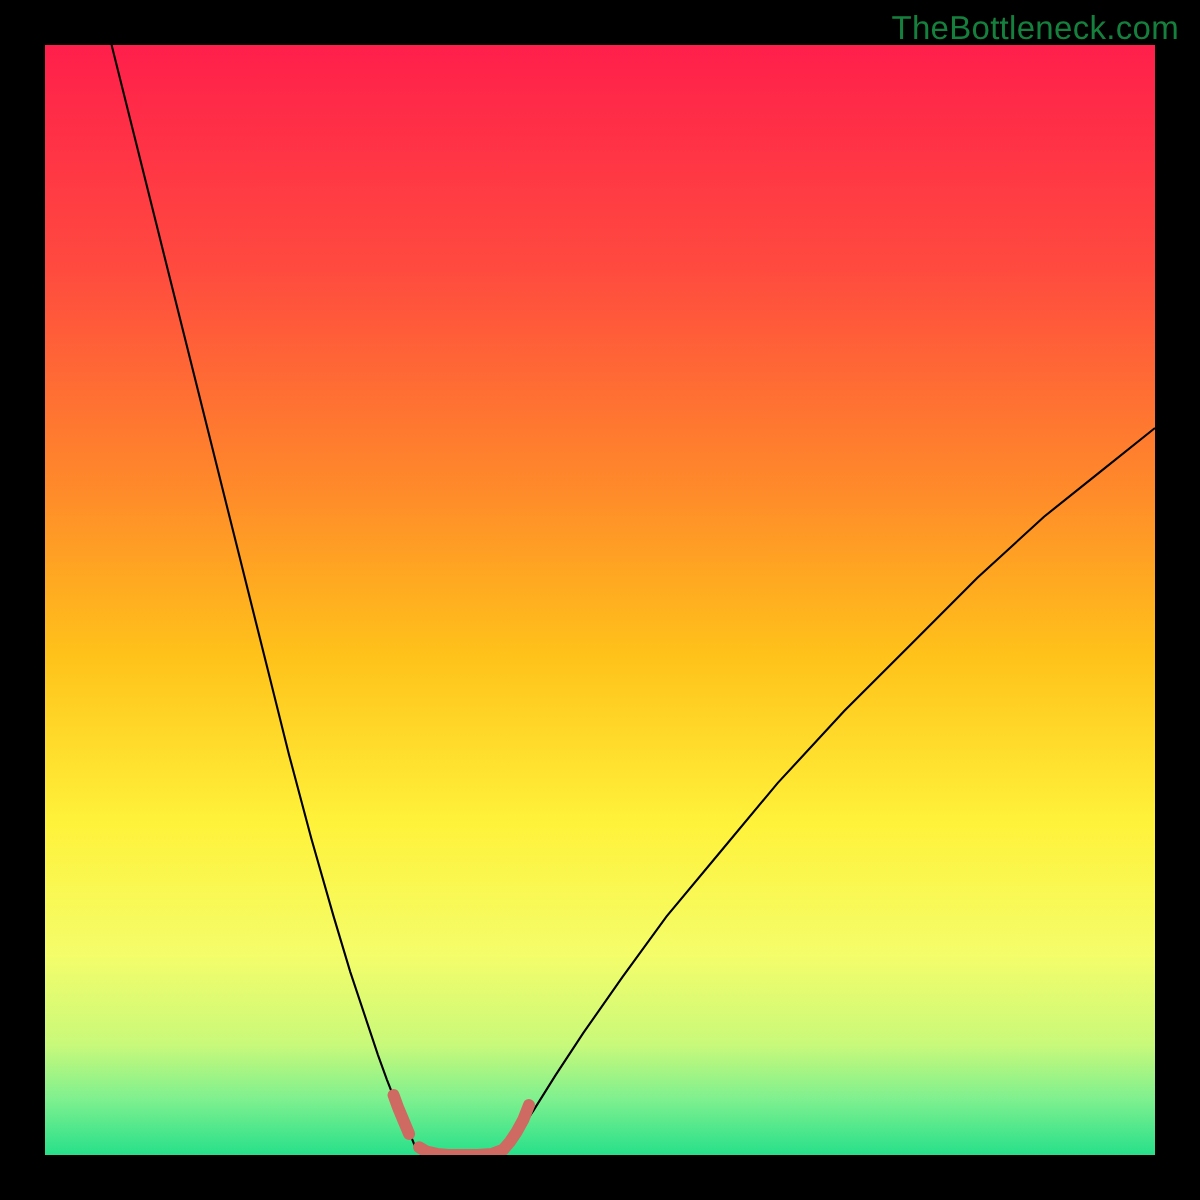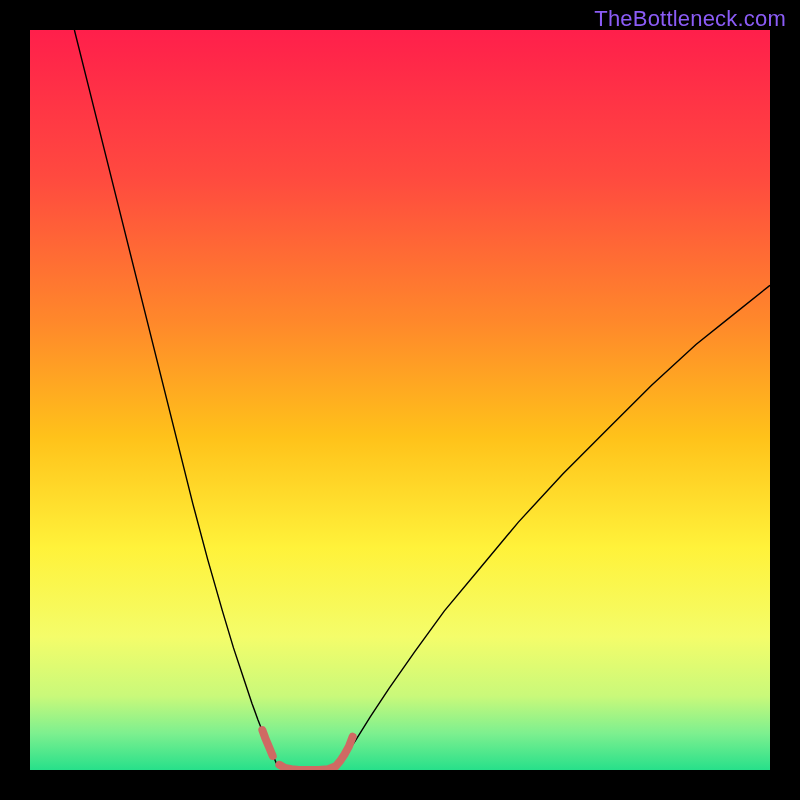--- a/index.html
+++ b/index.html
@@ -16,21 +16,21 @@
     top: 0;
     left: 0;
     width: 800px;
     height: 800px;
     background: #000;
   }
   .watermark {
     position: absolute;
     top: 6px;
     right: 14px;
-    color: #8b5cf6;
+    color: #15803d;
     font-size: 22px;
     font-weight: 400;
     letter-spacing: 0.2px;
     z-index: 5;
   }
   .plot-area {
     position: absolute;
     top: 30px;
     left: 30px;
     width: 740px;

